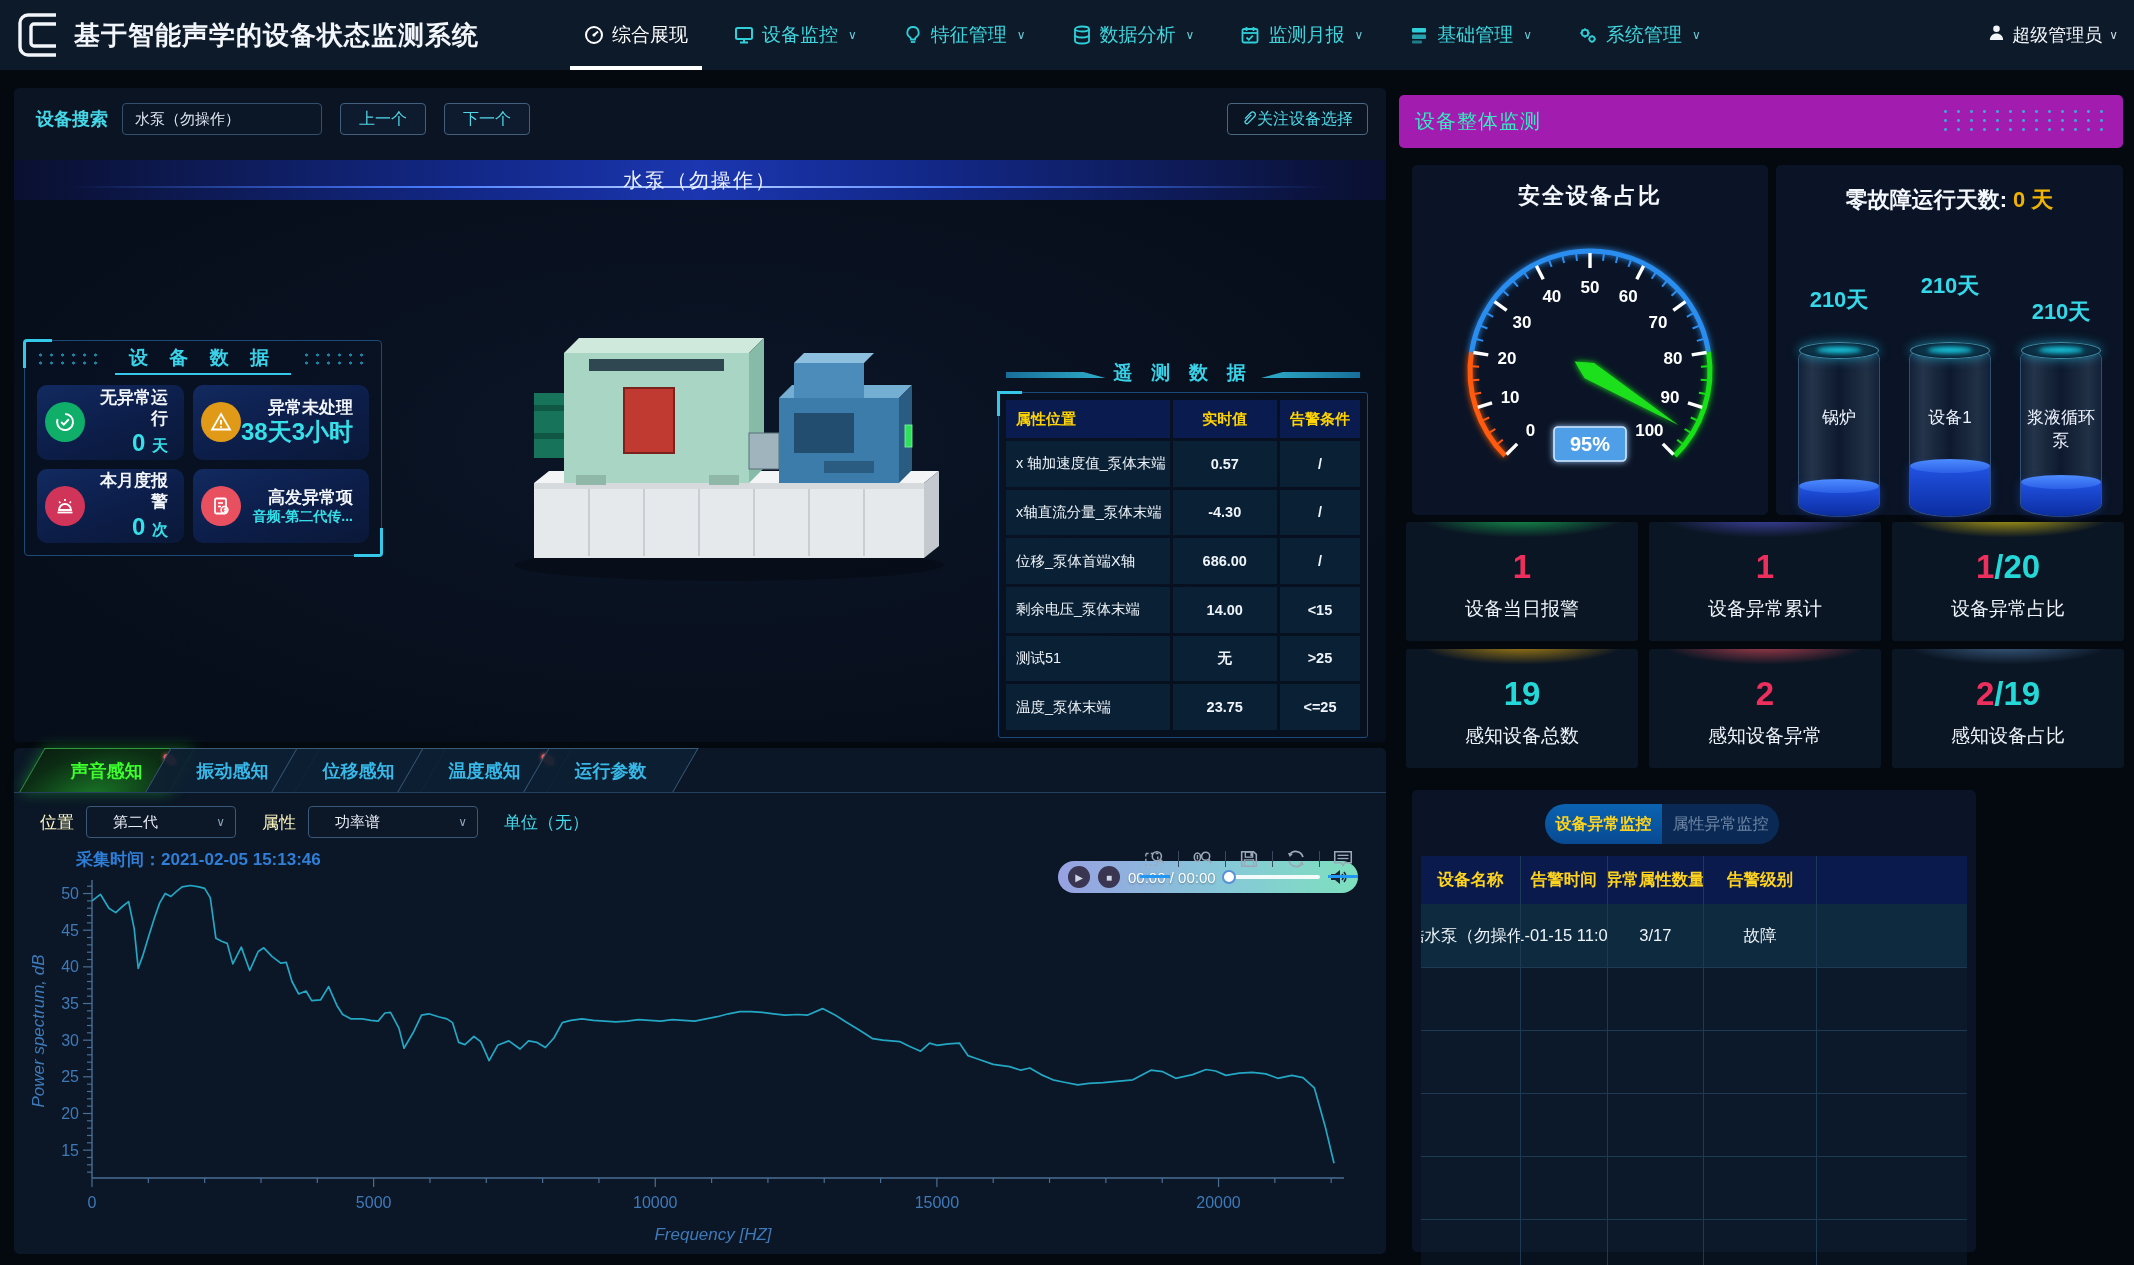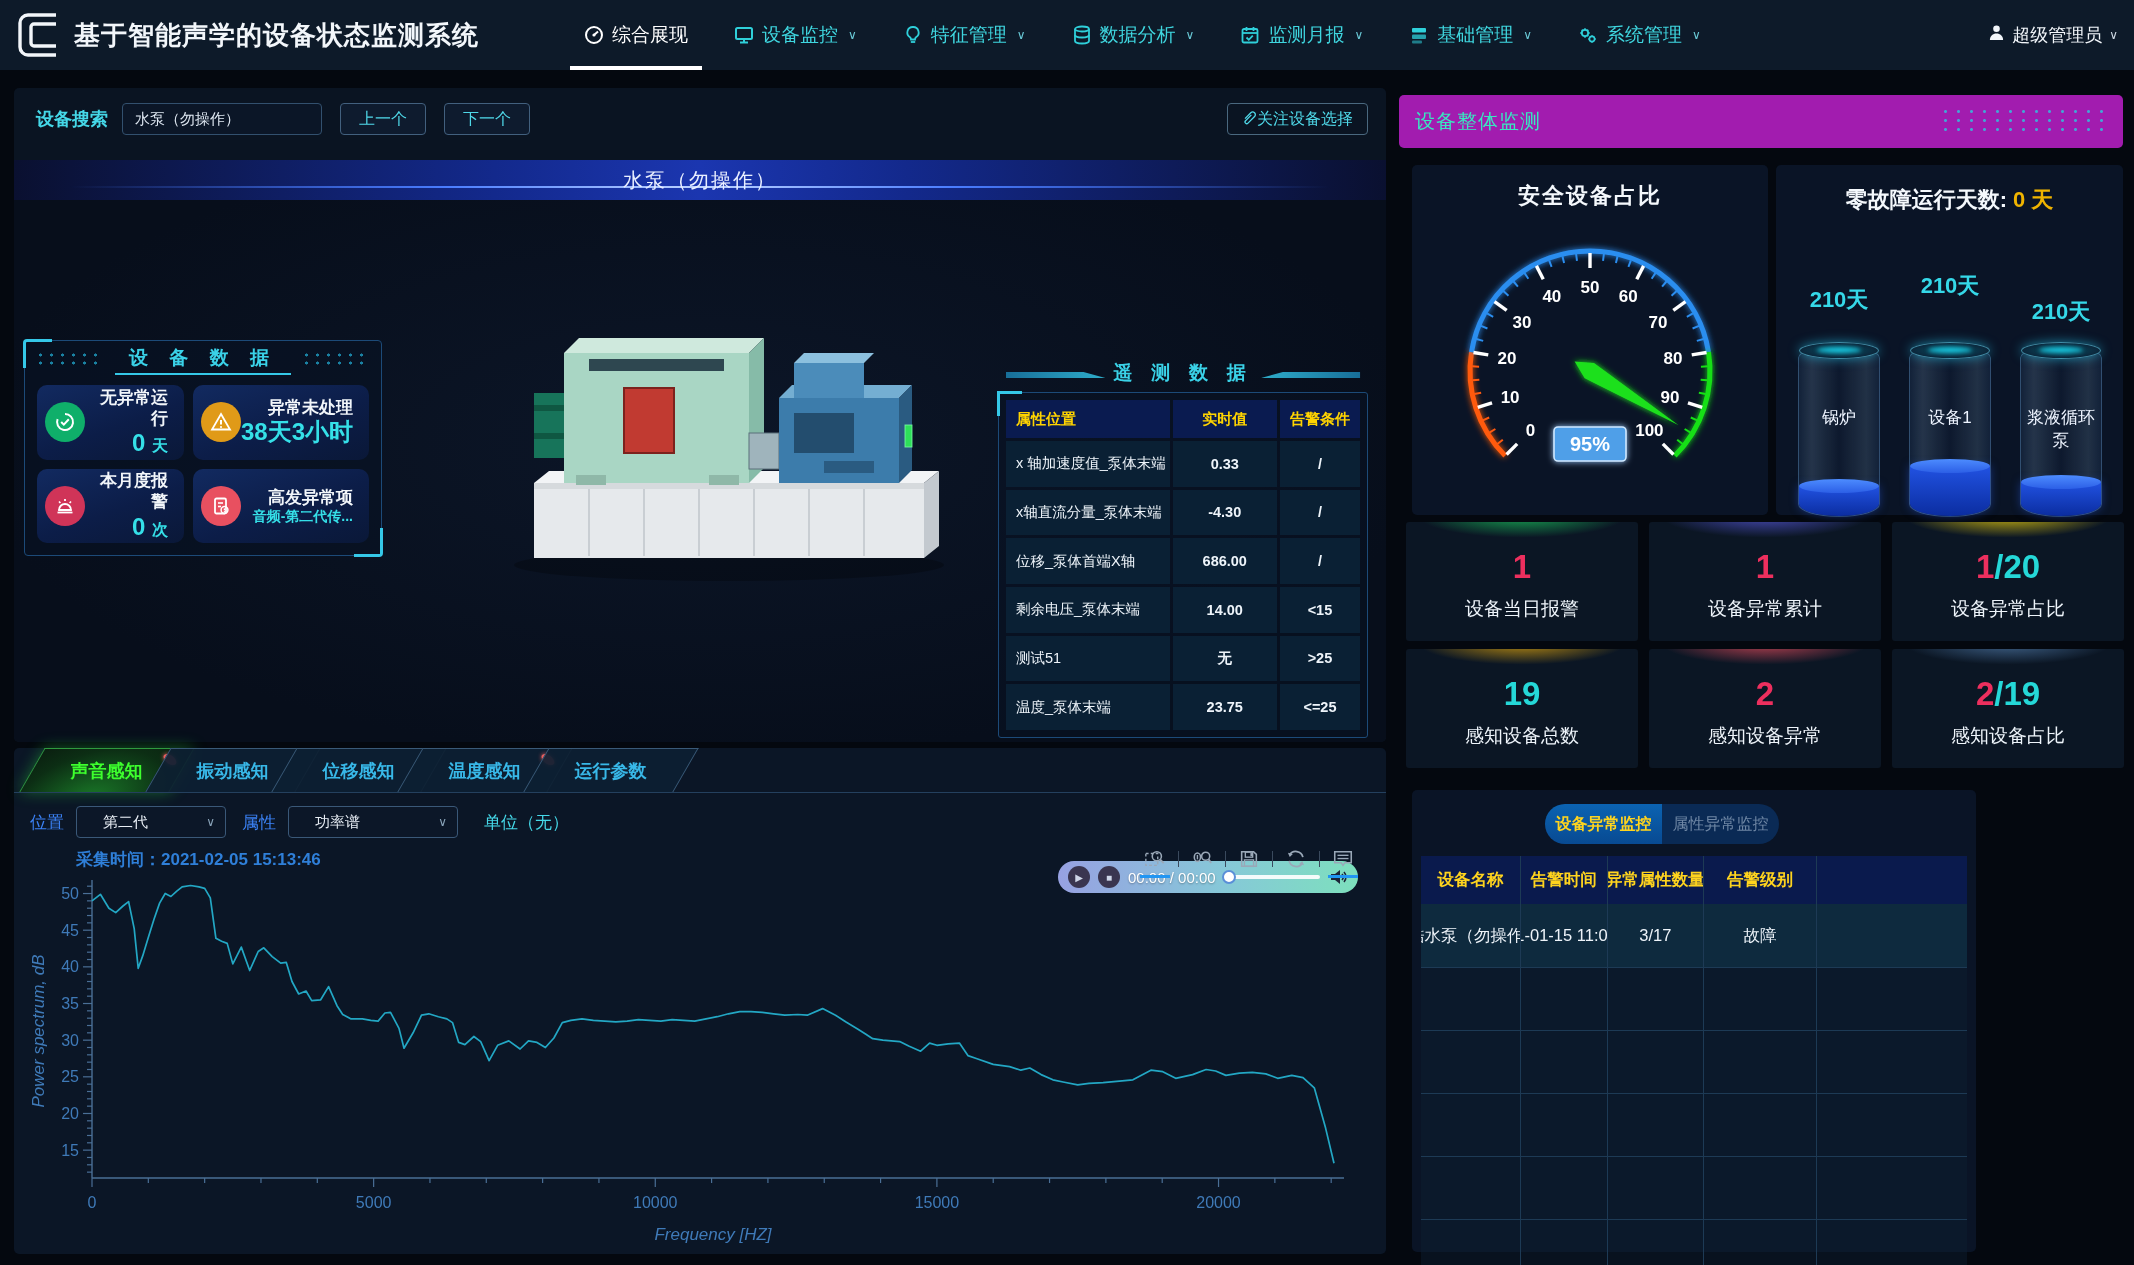--- a/index.html
+++ b/index.html
@@ -77,21 +77,21 @@
   
   #sensing{left:14px;top:748px;width:1372px;height:506px;background:#0b1626;}
   .tabs{position:absolute;left:18px;top:0;height:44px;display:flex;}
   .tab{position:relative;height:44px;min-width:150px;margin-right:-24px;transform:skewX(-30deg);border:1px solid #3a5a78;background:rgba(13,31,50,.92);display:flex;align-items:center;justify-content:center;cursor:pointer;border-bottom:none;}
   .tab .t-lbl{transform:skewX(30deg);font-size:18px;font-weight:bold;color:#38b8e8;padding:0 26px;white-space:nowrap;position:relative;}
   .tab.active{background:radial-gradient(ellipse at 50% 120%,#1a7a28 0%,#0c2e14 70%,#0a1f10 100%);border-color:#2f9a3f;box-shadow:0 0 14px rgba(40,200,60,.45);}
   .tab.active .t-lbl{color:#3dff2d;}
   .tab .dot{position:absolute;top:-5px;right:-7px;width:11px;height:11px;border-radius:50%;background:#e86060;box-shadow:0 0 4px #e86060;transform:skewX(30deg);}
   .tabline{position:absolute;left:0;top:44px;width:100%;height:1px;background:#24405e;}
   .controls{position:absolute;left:0;top:56px;width:100%;height:36px;display:flex;align-items:center;}
-  .ctl-lbl{color:#3b82f6;font-size:17px;margin-left:16px;}
+  .ctl-lbl{color:#fef9c3;font-size:17px;margin-left:26px;}
   .select{width:150px;height:32px;margin-left:12px;background:#0c1728;border:1px solid #3a5878;border-radius:4px;display:flex;align-items:center;justify-content:space-between;padding:0 10px 0 26px;color:#e8eef5;font-size:15px;cursor:pointer;}
   .select .chev{color:#8aa4ba;font-size:12px;}
   .select.wide{width:170px;}
   .unit-lbl{color:#45d8e8;font-size:17px;margin-left:26px;}
   
   .player{position:absolute;right:28px;top:57px;width:300px;height:32px;border-radius:16px;background:linear-gradient(90deg,#97a1e2 0%,#86c8d8 55%,#7de0bd 100%);display:flex;align-items:center;padding:0 10px;gap:8px;}
   .pbtn{width:22px;height:22px;border-radius:50%;background:#3a3550;color:#cfd6e8;display:flex;align-items:center;justify-content:center;font-size:10px;cursor:pointer;flex:0 0 auto;}
   .ptime{color:#fff;font-size:15px;text-shadow:0 1px 2px rgba(0,0,0,.35);white-space:nowrap;}
   .ptrack{flex:1;height:4px;background:rgba(255,255,255,.9);border-radius:2px;position:relative;cursor:pointer;}
   .pthumb{position:absolute;left:-2px;top:-5px;width:14px;height:14px;border-radius:50%;background:#fff;border:2px solid #5a8fd8;}
@@ -406,21 +406,21 @@
           <thead>
               <tr id="tel-head-row">
                 <th>属性位置</th>
                 <th>实时值</th>
                 <th>告警条件</th>
               </tr>
             </thead>
           <tbody id="tel-body">
               <tr>
                 <td>x 轴加速度值_泵体末端</td>
-                <td class="v-blue">0.33</td>
+                <td class="v-blue">0.57</td>
                 <td class="v-white">/</td>
               </tr>
               <tr>
                 <td>x轴直流分量_泵体末端</td>
                 <td class="v-blue">-4.30</td>
                 <td class="v-white">/</td>
               </tr>
               <tr>
                 <td>位移_泵体首端X轴</td>
                 <td class="v-blue">686.00</td>

